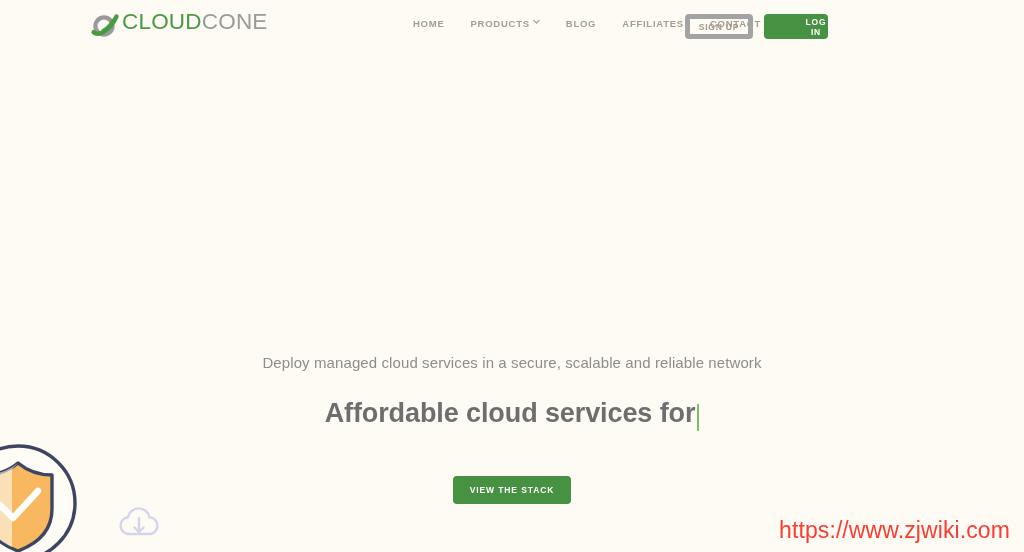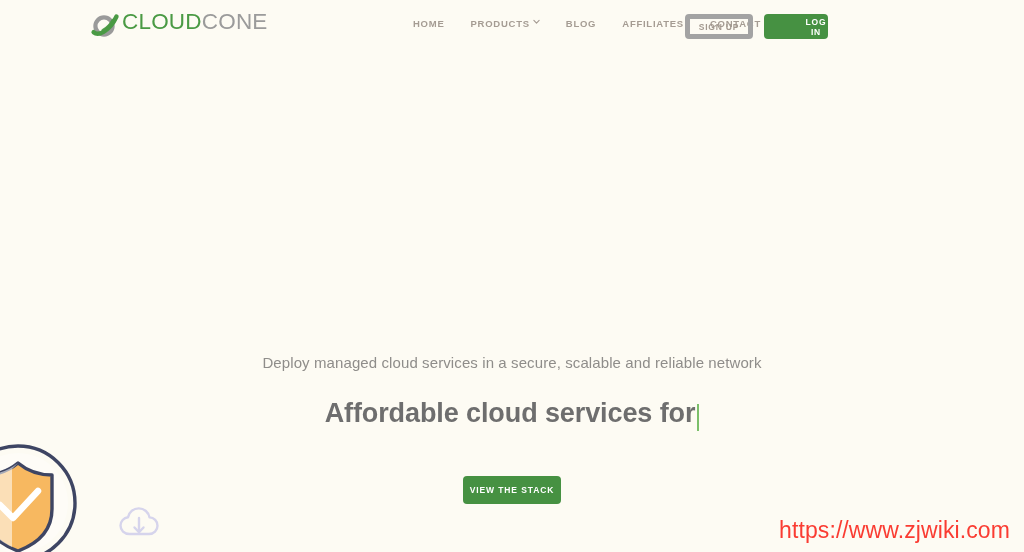--- a/index.html
+++ b/index.html
@@ -185,21 +185,21 @@
     margin-left: 2px;
     position: relative;
     top: 4px;
   }
 
   .btn-stack {
     margin-top: 43px;
     display: inline-flex;
     align-items: center;
     justify-content: center;
-    width: 98px;
+    width: 118px;
     height: 28px;
     background: #469142;
     color: #ffffff;
     border: none;
     border-radius: 4px;
     font-size: 8.5px;
     font-weight: 700;
     letter-spacing: 0.9px;
     font-family: "Liberation Sans", sans-serif;
     cursor: pointer;

